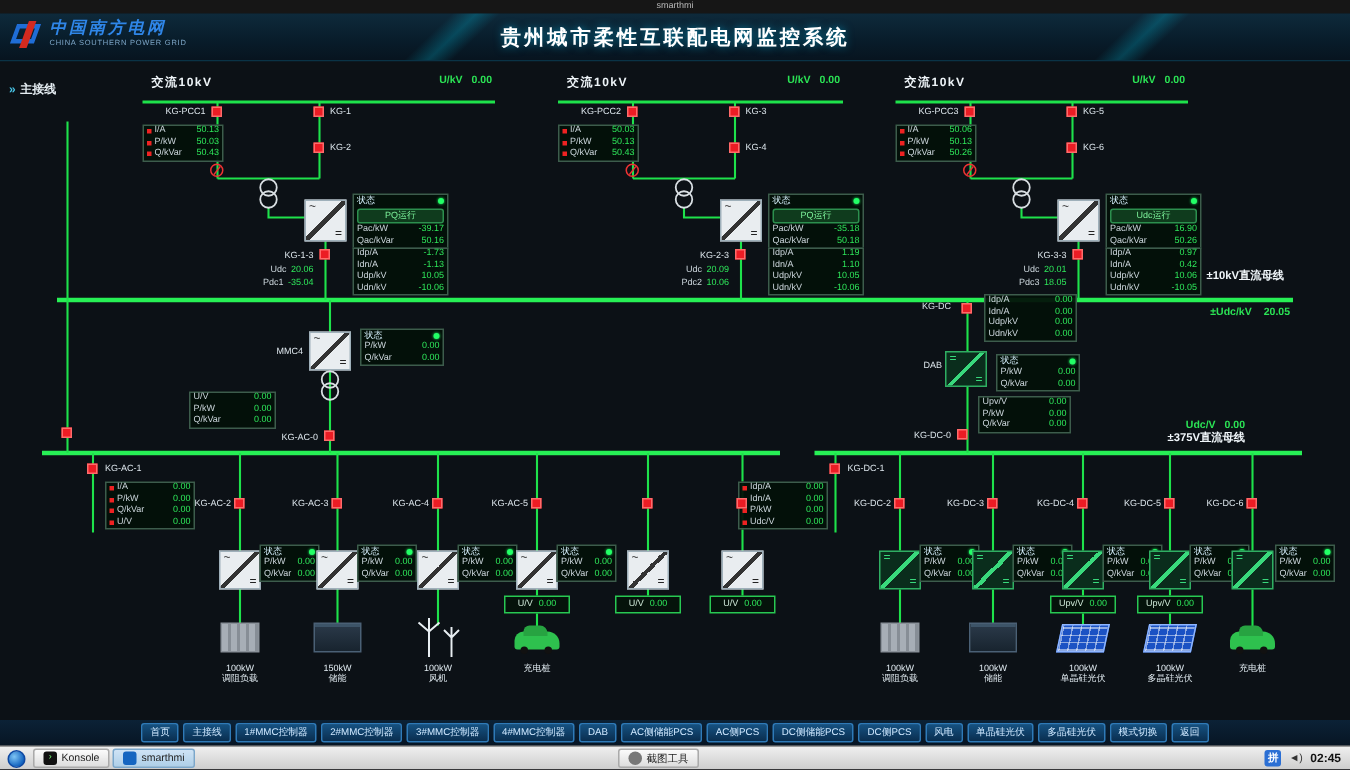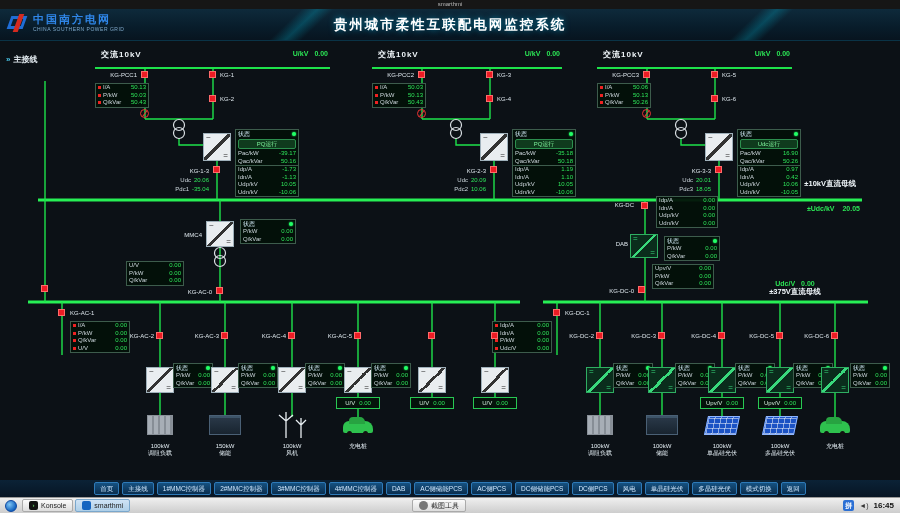--- a/index.html
+++ b/index.html
@@ -7,21 +7,21 @@
 .screen{position:relative;width:900px;height:513px;background:#0c1217;font-family:"Liberation Sans","DejaVu Sans",sans-serif;overflow:hidden}
 .abs{position:absolute}
 .ra{text-align:right}
 .os-bar{left:0;top:0;width:900px;height:9px;background:#161616;color:#b9b9b9;font-size:6px;line-height:9px;text-align:center}
 .app-header{left:0;top:9px;width:900px;height:32px;background:linear-gradient(180deg,#0e2a3b,#081c2a 60%,#07141f);overflow:hidden;border-bottom:1px solid #0a3346}
 .hdr-streak{position:absolute;top:-6px;height:46px;width:140px;background:linear-gradient(115deg,transparent 40%,rgba(0,220,255,.22) 50%,transparent 60%);transform:skewX(-30deg)}
 .logo{position:absolute;left:8px;top:4px;display:flex;gap:5px;align-items:center;z-index:2}
 .logo-mark{width:20px;height:18px;position:relative}
 .logo-mark .lm-b{position:absolute;left:1px;top:2px;width:16px;height:13px;border:3px solid #1f6dd6;transform:skewX(-20deg)}
 .logo-mark .lm-r{position:absolute;left:8px;top:0;width:5px;height:18px;background:#d42a1f;transform:skewX(-20deg)}
-.logo-cn{color:#2f86e8;font-weight:bold;font-size:11px;letter-spacing:2px;line-height:13px}
+.logo-cn{color:#2f86e8;font-weight:bold;font-style:italic;font-size:11px;letter-spacing:2px;line-height:13px}
 .logo-en{color:#7fa8c9;font-size:5px;letter-spacing:.5px}
 .app-title{position:absolute;left:0;right:0;top:0;height:32px;line-height:32px;text-align:center;color:#fff;font-size:13.5px;font-weight:bold;letter-spacing:2px;text-shadow:0 0 6px rgba(0,200,255,.55)}
 .diagram{left:0;top:41px;width:900px;height:439px;background:#0c1116}
 .page-label{left:6px;top:13px;color:#e5edf2;font-size:8px;font-weight:bold;display:flex;gap:3px;align-items:center}
 .chev{color:#49c6e8;font-size:8px}
 .f-title{color:#eef4f8;font-size:8px;font-weight:bold;letter-spacing:1px}
 .f-u,.greading{font-size:7px;color:#2be455;font-weight:bold;white-space:nowrap}
 .f-u .gv{margin-left:6px}
 .gv{color:#2be455}
 .sw{width:7px;height:7px;background:#ec1c24;border:1px solid #ff6b6b;z-index:3}
@@ -446,21 +446,21 @@
           <span class="v">0.00</span>
         </div>
       <div class="mrow">
           <span class="k">Q/kVar</span>
           <span class="v">0.00</span>
         </div>
     </div>
     <div class="abs swlabel ra" style="left:590px;top:246px;width:44px">KG-DC-0</div>
     <div class="abs sw" style="left:638px;top:245px"></div>
 
-    <div class="abs" style="left:725px;top:239px;width:140px;text-align:center">
+    <div class="abs" style="left:690px;top:239px;width:140px;text-align:right">
       <div class="greading"><span>Udc/V</span><span class="gv" style="margin-left:6px">0.00</span></div>
       <div class="buslab1">±375V直流母线</div>
     </div>
 
     <div class="abs sw" style="left:58px;top:268px"></div>
     <div class="abs swlabel" style="left:70px;top:268px">KG-AC-1</div>
     <div class="abs meterbox" style="left:70px;top:280px;width:60px">
       <div class="mrow">
           <span class="tick"></span>
           <span class="k">I/A</span>
@@ -789,17 +789,17 @@
         <span class="tb-ic s"></span>
         <span>smarthmi</span>
       </div>
     <div class="tb-center">
         <span class="tb-ic t"></span>
         <span>截图工具</span>
       </div>
     <div class="tb-right">
       <span class="ime">拼</span>
       <span class="spk">◄)</span>
-      <span class="clock">16:45</span>
+      <span class="clock">02:45</span>
     </div>
   </div>
 
 </div>
 
 </body></html>

